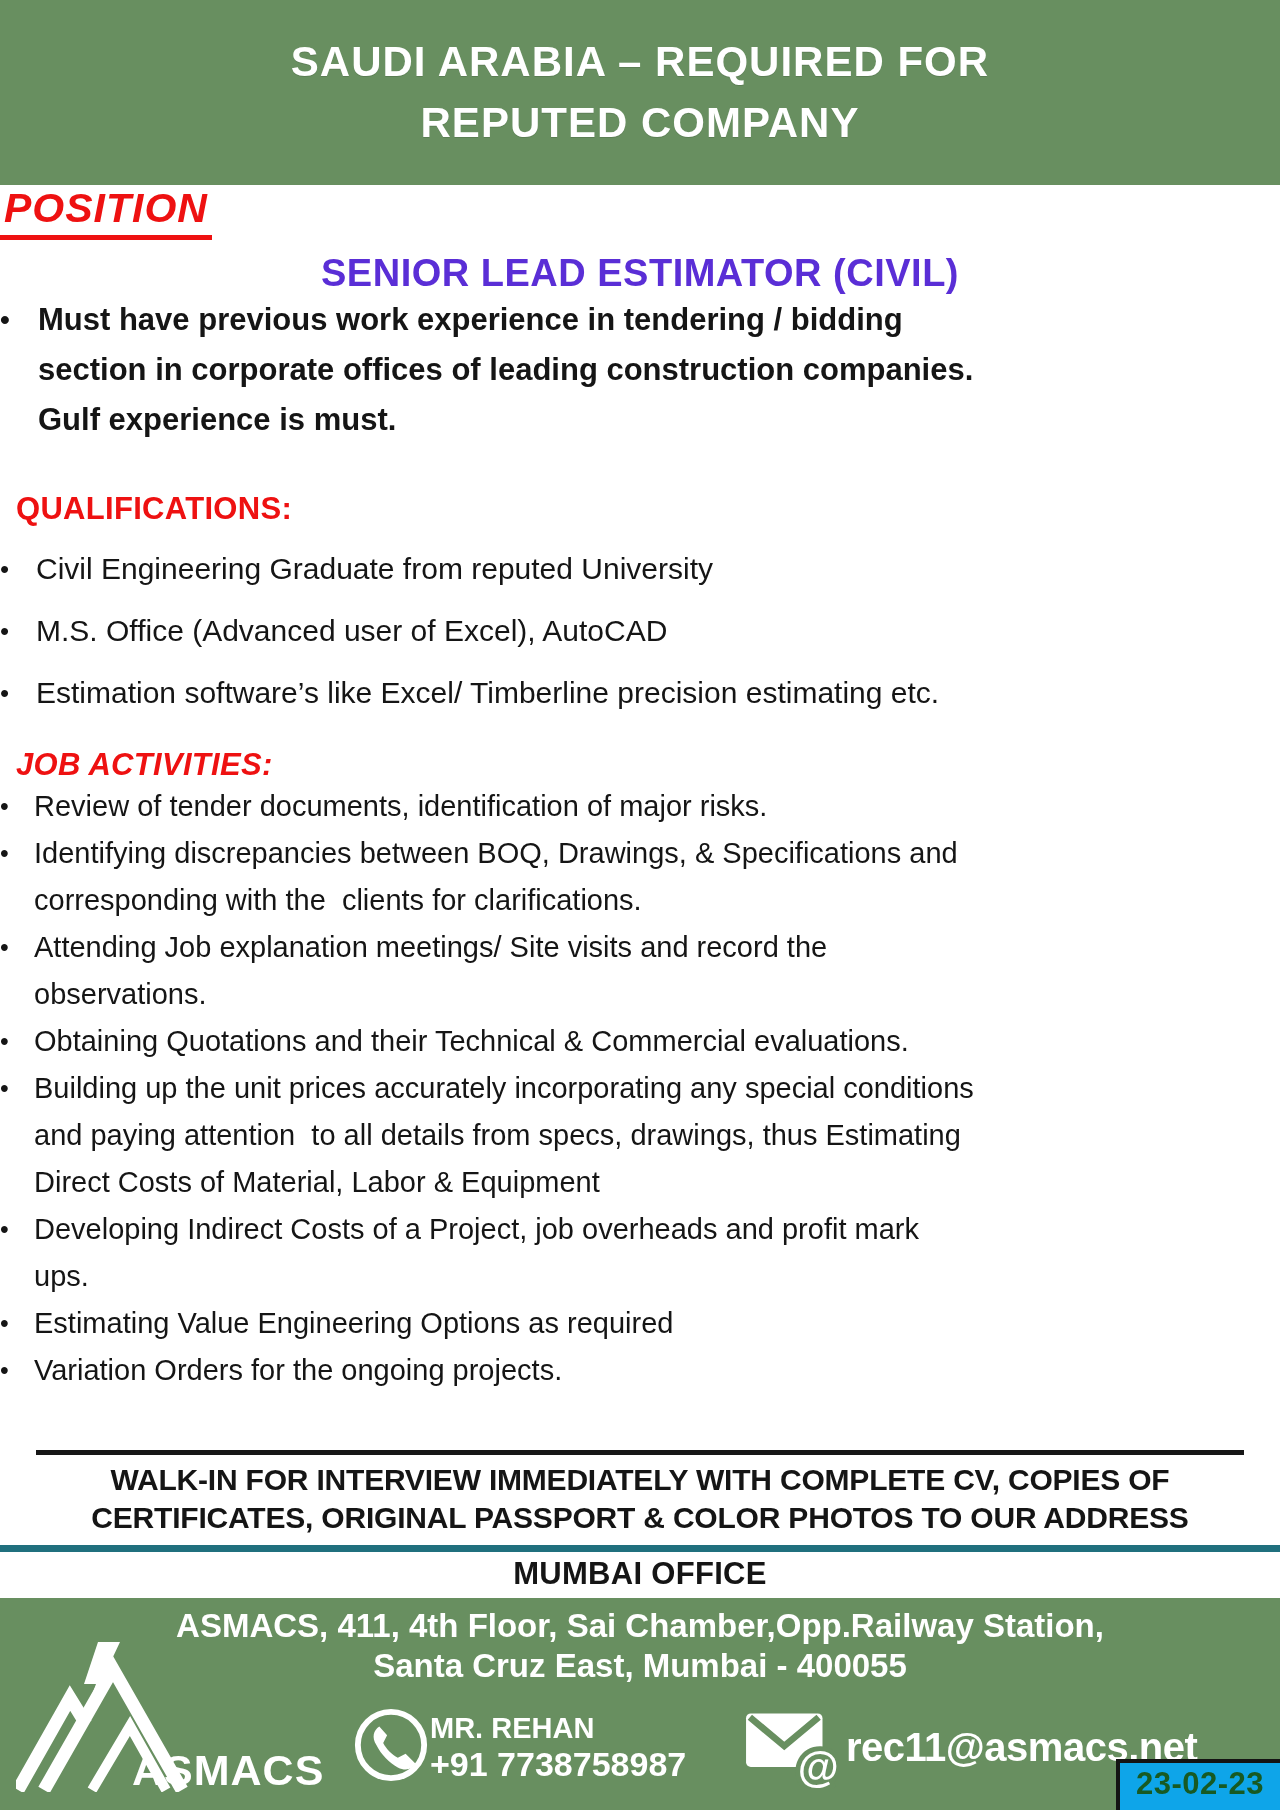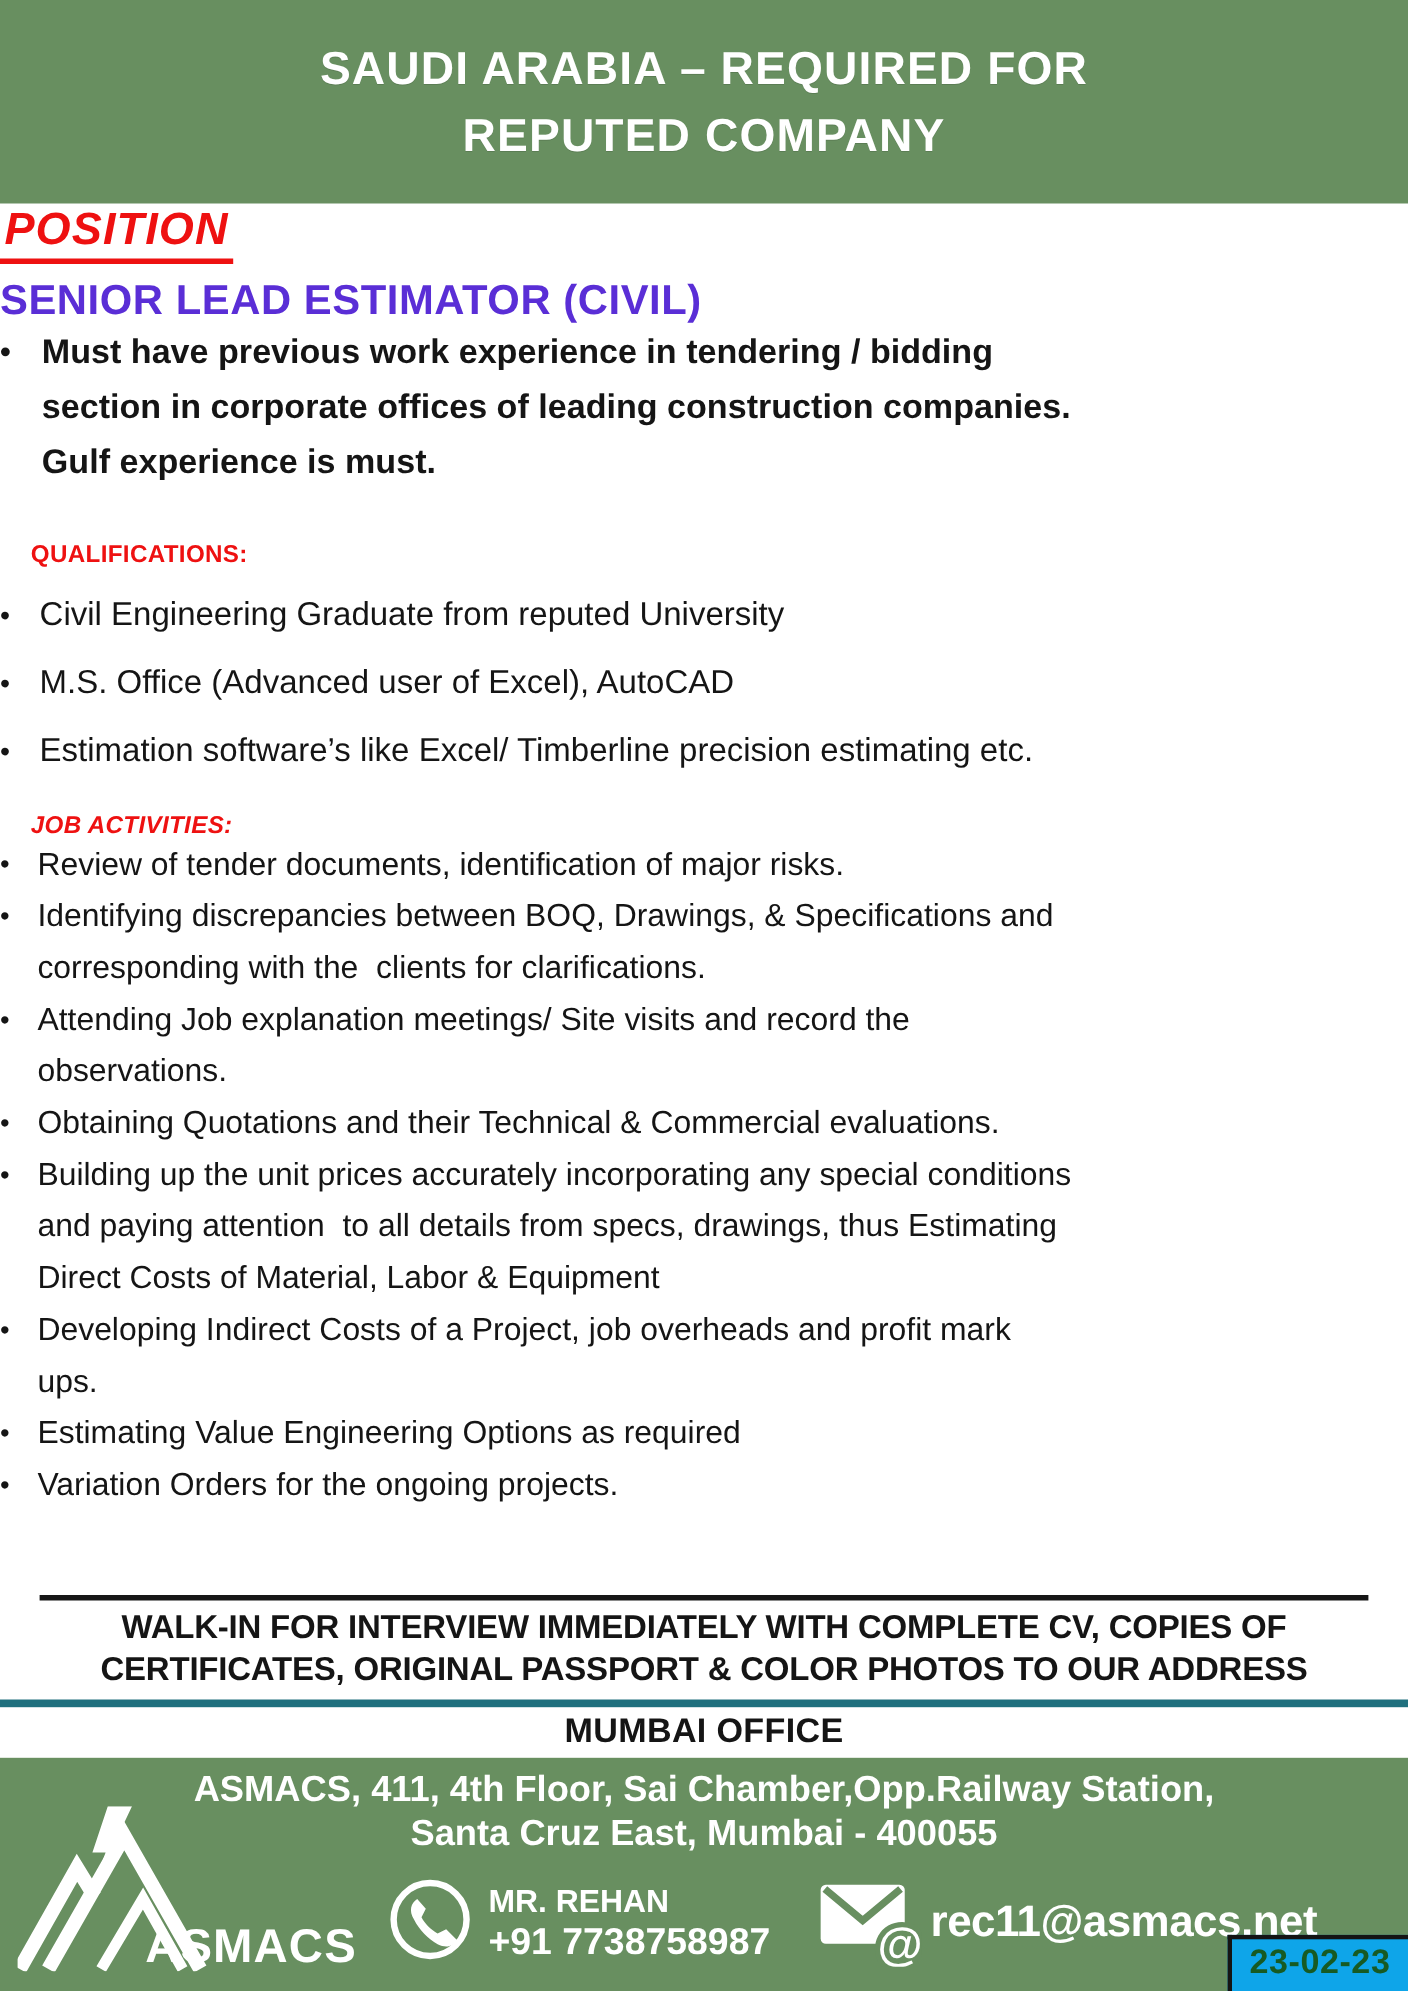--- a/index.html
+++ b/index.html
@@ -28,34 +28,34 @@
   .content{
     position:absolute;top:185px;left:0;right:0;bottom:212px;
     display:flex;flex-direction:column;overflow:hidden;
   }
   .position-wrap{text-align:left;font-style:italic;}
   .position-wrap .pos{
     display:inline-block;color:var(--red);font-size:41px;font-weight:800;letter-spacing:1px;
     border-bottom:5px solid var(--red);padding:0 4px 3px 4px;
   }
   .role{
-    text-align:left;color:var(--violet);font-size:38px;font-weight:800;
+    text-align:center;color:var(--violet);font-size:38px;font-weight:800;
     margin-top:12px;letter-spacing:.5px;
   }
 
   ul.blist{list-style:none;margin:0;padding:0;}
   ul.blist li{display:flex;align-items:flex-start;}
   .dot{flex:none;text-align:left;}
   .btext{white-space:pre-wrap;}
 
   .intro-list{margin:22px 40px 0 30px;}
   .intro-list li{font-weight:700;font-size:31px;line-height:50px;}
   .intro-list .dot{width:38px;font-size:28px;line-height:50px;}
 
-  .section-head{color:var(--red);font-weight:800;font-size:22px;margin:46px 0 0 28px;letter-spacing:.3px;}
+  .section-head{color:var(--red);font-weight:800;font-size:31px;margin:46px 0 0 16px;letter-spacing:.3px;}
   .section-head.job{margin-top:34px;font-style:italic;}
 
   .qual-list{margin:2px 30px 0 46px;}
   .qual-list li{font-weight:400;font-size:30px;line-height:40px;margin-top:22px;}
   .qual-list .dot{width:36px;font-size:26px;line-height:40px;}
 
   .job-list{margin:10px 24px 0 48px;}
   .job-list li{font-weight:400;font-size:29px;line-height:47px;}
   .job-list .dot{width:34px;font-size:25px;line-height:47px;}
 
@@ -73,21 +73,21 @@
     position:absolute;left:0;right:0;bottom:0;height:212px;
     background:var(--green);color:#fff;
   }
   .addr{text-align:center;font-weight:700;font-size:33px;line-height:40px;}
   .addr.first{padding-top:8px;}
   .logo{position:absolute;left:16px;top:44px;width:330px;height:160px;}
   .logo svg{position:absolute;left:0;top:0;}
   .logo-text{
     position:absolute;left:116px;top:104px;font-size:43px;font-weight:800;letter-spacing:1px;color:#fff;
   }
-  .phone-block{position:absolute;left:352px;top:108px;display:flex;align-items:center;gap:14px;}
+  .phone-block{position:absolute;left:352px;top:108px;display:flex;align-items:center;}
   .phone-lines{display:flex;flex-direction:column;}
   .contact-name{font-size:29px;font-weight:800;line-height:34px;}
   .contact-phone{font-size:34px;font-weight:800;line-height:38px;}
   .email-block{position:absolute;left:742px;top:104px;display:flex;align-items:center;gap:8px;}
   .email-text{font-size:40px;font-weight:800;letter-spacing:-0.5px;}
   .date-badge{
     position:absolute;right:0;bottom:0;background:#0ea5e9;color:var(--date-green);
     border-top:4px solid #141414;border-left:4px solid #141414;
     font-size:31px;font-weight:700;padding:3px 16px 8px 16px;letter-spacing:.5px;
   }

